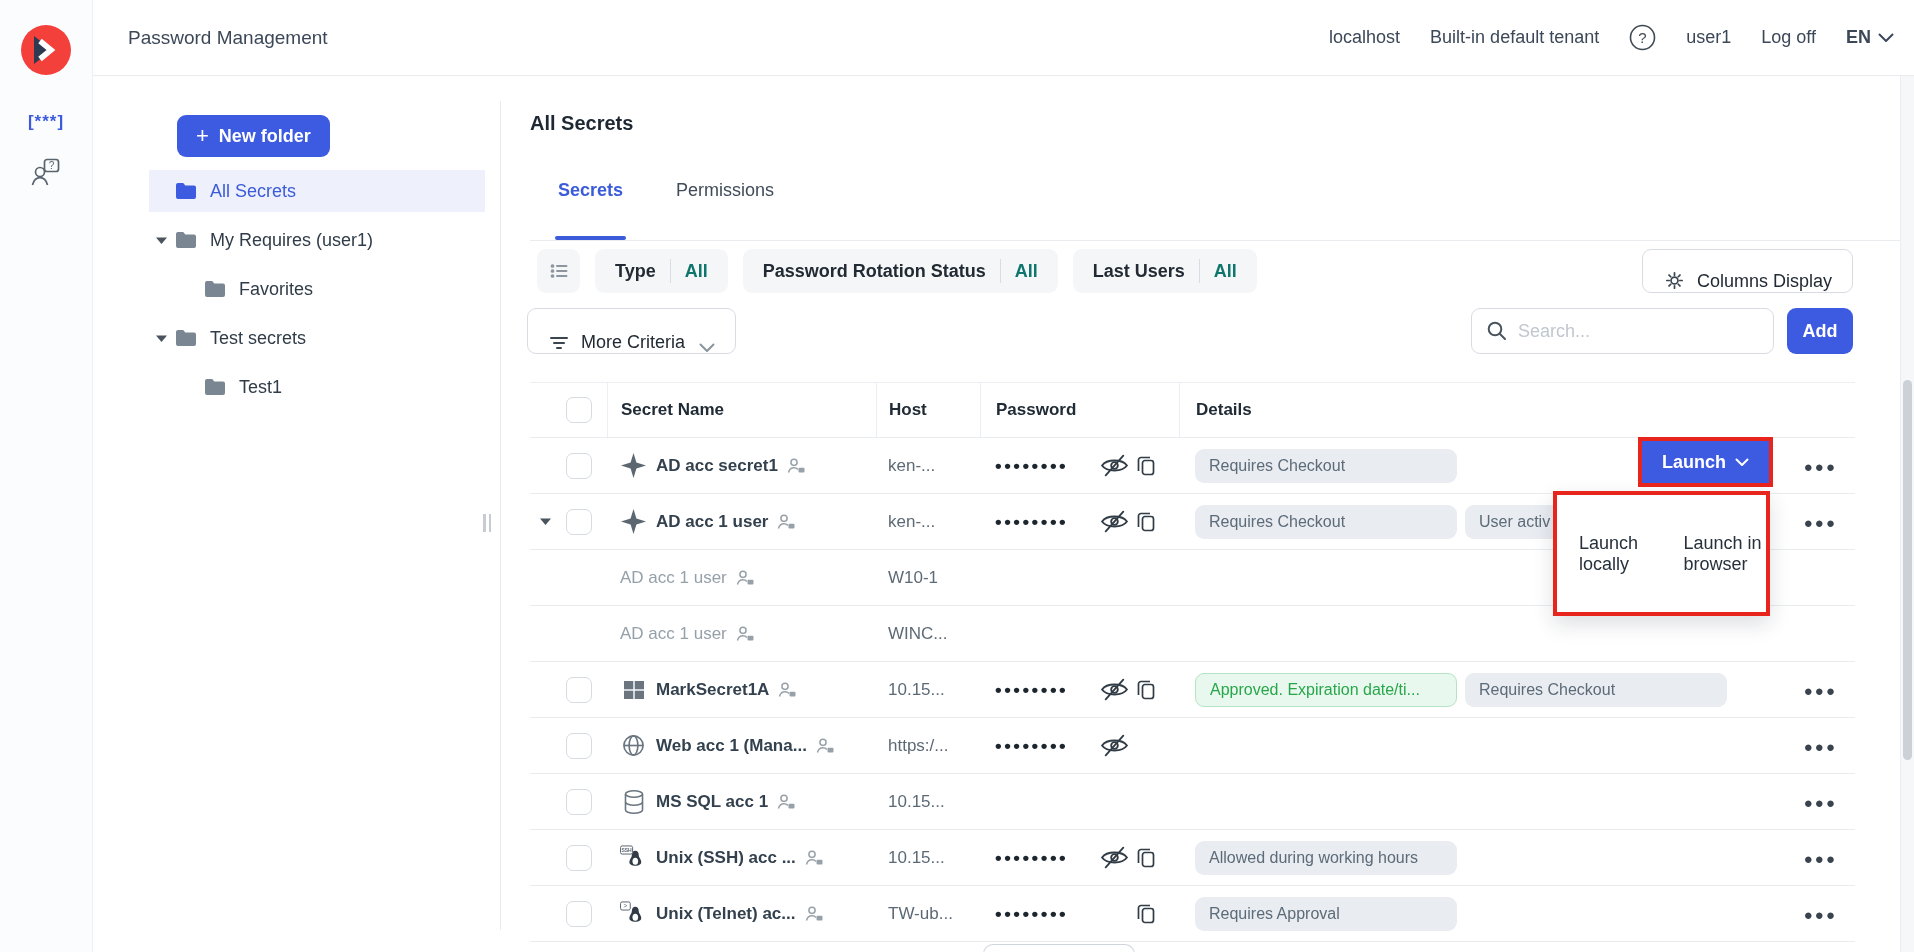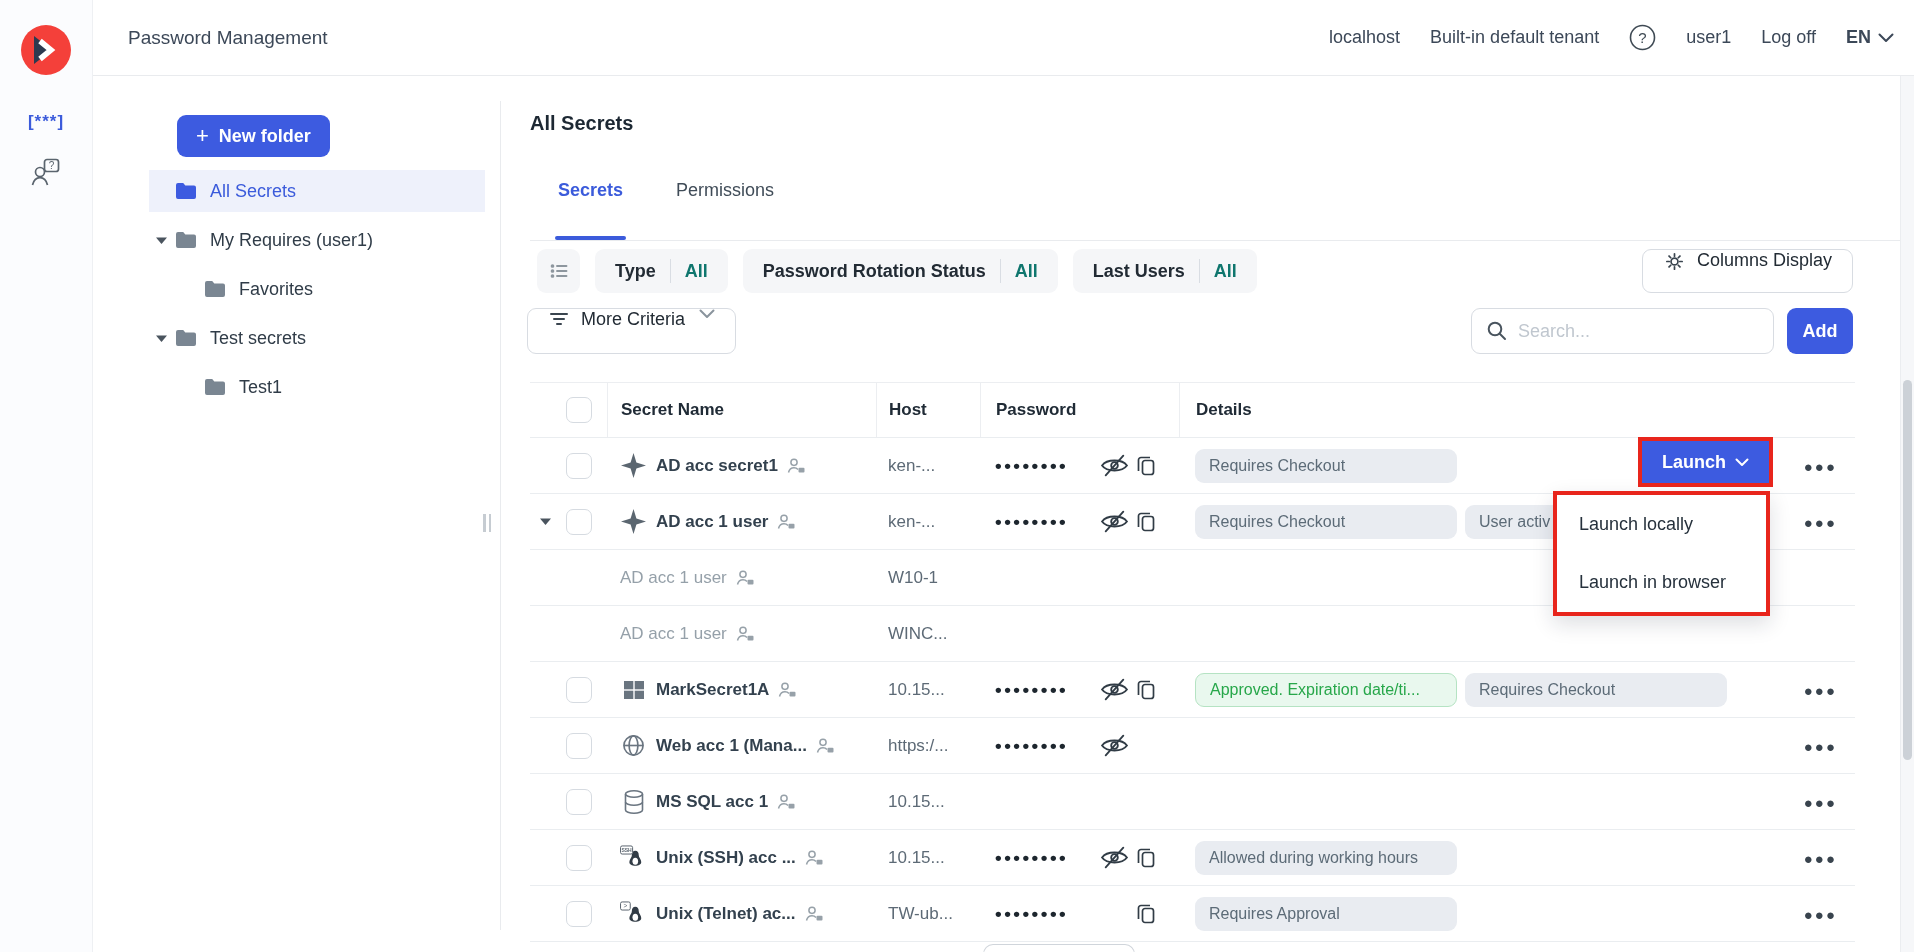--- a/index.html
+++ b/index.html
@@ -56,21 +56,21 @@
   
   .frow1 { position:absolute; left:36px; top:173px; height:44px; display:flex; gap:15px; }
   .iconbtn { width:43px; height:44px; background:#f5f6f8; border-radius:9px; border:none;
              display:flex; align-items:center; justify-content:center; cursor:pointer; }
   .chip { height:44px; background:#f5f6f8; border-radius:9px; padding:0 20px;
           display:flex; align-items:center; gap:14px; font-size:18px; cursor:pointer; }
   .chip .lab { color:#222b34; font-weight:600; }
   .chip .sep { width:1px; height:24px; background:#d9dde3; }
   .chip .val { color:#0f766e; font-weight:bold; }
   .btn-outline { height:44px; background:#fff; border:1px solid #d8dce2; border-radius:9px;
-                 padding:0 20px; display:flex; align-items:flex-start; gap:11px; font-size:18px;
+                 padding:0 20px; display:flex; align-items:flex-end; gap:11px; font-size:18px;
                  color:#222b34; cursor:pointer; font-family:inherit; }
   .btn-columns { position:absolute; right:47px; top:173px; }
   .btn-criteria { position:absolute; left:26px; top:232px; height:46px; }
   .btn-criteria .chev { color:#8a949d; display:flex; margin-left:3px; }
   .search { position:absolute; right:126px; top:232px; width:303px; height:46px;
             border:1px solid #d8dce2; border-radius:9px; display:flex; align-items:center;
             padding:0 14px; gap:10px; background:#fff; }
   .search input { border:none; outline:none; flex:1; font-size:18px; color:#333;
                   font-family:inherit; background:transparent; }
   .search input::placeholder { color:#c0c7cf; }
@@ -107,21 +107,21 @@
           color:#39444e; font-size:15px; letter-spacing:2px; font-weight:bold; }
 
   
   .launch-box { position:absolute; left:1137px; top:361px; width:135px; height:50px;
                 border:4px solid #e8251c; z-index:20; }
   .btn-launch { width:100%; height:100%; background:#3d5be0; border:none; color:#fff;
                 font-size:18px; font-weight:bold; display:flex; align-items:center;
                 justify-content:center; gap:9px; cursor:pointer; font-family:inherit; }
   .launch-menu { position:absolute; left:1052px; top:415px; width:217px; height:125px;
                  border:4px solid #e8251c; background:#fff; z-index:19;
-                 box-shadow:0 8px 20px rgba(20,30,50,.14); display:flex; flex-direction:column; }
+                 box-shadow:0 8px 20px rgba(20,30,50,.14); display:flex; flex-direction:row; }
   .launch-menu .mi { flex:1; display:flex; align-items:center; padding-left:22px;
                      font-size:18px; color:#26313c; cursor:pointer; }
 
   .partial-rect { position:absolute; left:482px; top:868px; width:152px; height:14px;
                   border:1.5px solid #d0d5db; border-bottom:none; border-radius:10px 10px 0 0;
                   background:#fff; }
 
   
   .scrollbar { position:absolute; right:0; top:76px; bottom:0; width:14px; background:#f6f7f9;
                border-left:1px solid #ebedf0; z-index:6; }

